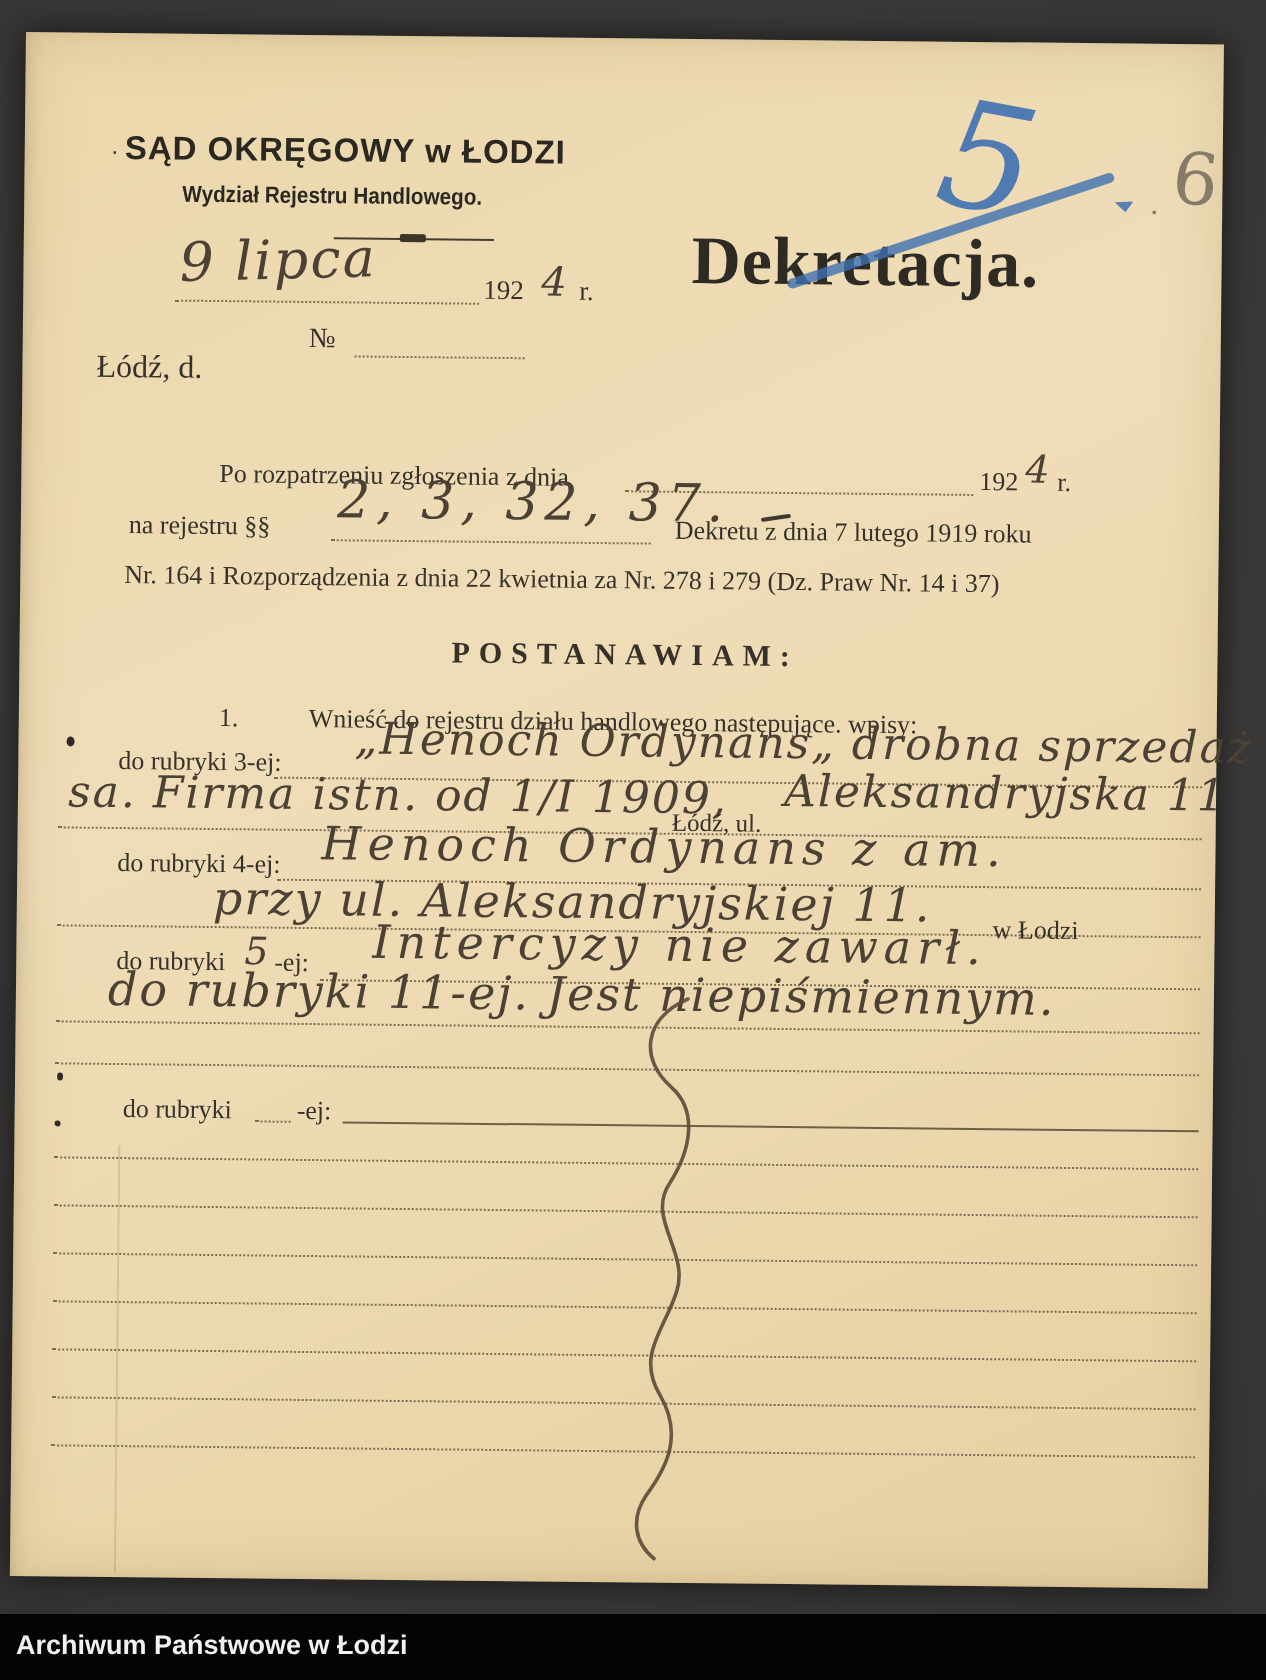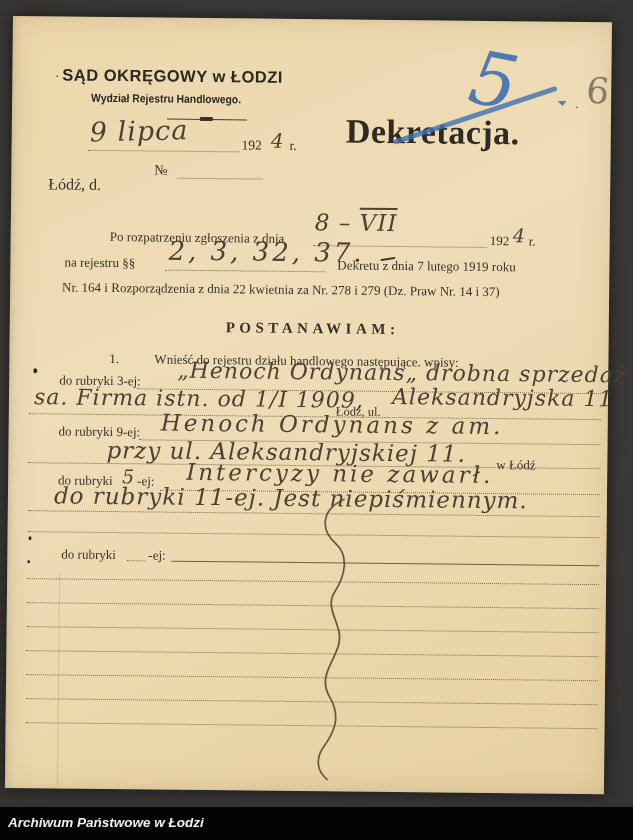--- a/index.html
+++ b/index.html
@@ -31,21 +31,21 @@
   .blue-swoosh{position:absolute;left:382px;top:120px;width:172px;height:4.5px;background:#3e70b2;border-radius:3px;transform:rotate(-19deg);transform-origin:left center;opacity:.8;}
   .blue-tick{position:absolute;left:545px;top:78px;width:9px;height:6px;background:#3e70b2;clip-path:polygon(0 40%,100% 0,70% 100%);transform:rotate(12deg);opacity:.85;}
   .pencil-dot{left:563px;top:72px;font-size:16px;color:#867b69;}
   .pencil6{left:574px;top:48px;font-size:36px;color:#867b69;font-family:"DejaVu Serif",serif;transform:rotate(6deg);}
   
   .ovl{text-decoration:overline;}
   .tickmark{position:absolute;left:370px;top:238px;width:15px;height:2px;background:#3f3931;transform:rotate(-9deg);border-radius:1px;}
   .speck{position:absolute;background:#2e2a24;border-radius:50%;}
   .crease{position:absolute;left:52px;top:556px;width:1px;height:214px;background:rgba(96,72,38,.16);}
   
-  #footer-bar{position:absolute;left:0;bottom:0;width:633px;height:33px;background:#040404;font-style:italic;}
+  #footer-bar{position:absolute;left:0;bottom:0;width:633px;height:33px;background:#040404;}
   #footer-bar span{display:block;padding-left:8px;line-height:32px;color:#f1f1f1;font-size:13.5px;font-weight:700;font-family:"Liberation Sans",sans-serif;}
 </style>
 </head>
 <body>
 
 <div id="stage">
 
   <div id="paper">
 
     <span class="print sans lead-dot">·</span>
@@ -68,21 +68,20 @@
     <span class="print title">Dekretacja.</span>
 
     <span class="hw blue5">5</span>
     <div class="blue-swoosh"></div>
     <div class="blue-tick"></div>
     <span class="print pencil-dot">.</span>
     <span class="print pencil6">6</span>
 
     <span class="print" style="left:99px;top:212px;">Po rozpatrzeniu zgłoszenia z dnia</span>
     <div class="rule" style="left:302px;top:226px;width:174px;"></div>
-    <span class="hw" style="left:304px;top:190px;font-size:23px;"><span>8 –</span> <span class="ovl">VII</span></span>
     <span class="print" style="left:479px;top:212px;">192</span>
     <span class="hw" style="left:502px;top:203px;font-size:19px;">4</span>
     <span class="print" style="left:518px;top:212px;">r.</span>
 
     <span class="print" style="left:54px;top:238px;">na rejestru §§</span>
     <div class="rule" style="left:155px;top:252px;width:160px;"></div>
     <span class="hw" style="left:158px;top:218px;font-size:26px;letter-spacing:3px;">2, 3, 32, 37.</span>
     <span class="print" style="left:327px;top:238px;">Dekretu z dnia 7 lutego 1919 roku</span>
     <div class="tickmark"></div>
 
@@ -93,26 +92,26 @@
     <span class="print" style="left:145px;top:334px;">Wnieść do rejestru działu handlowego następujące. wpisy:</span>
 
     <span class="print" style="left:50px;top:356px;">do rubryki 3-ej:</span>
     <div class="rule" style="left:128px;top:371px;width:464px;"></div>
     <span class="hw" style="left:168px;top:340px;font-size:22px;">„Henoch Ordynans„ drobna sprzedaż mię-</span>
     <div class="rule" style="left:20px;top:397px;width:572px;"></div>
     <span class="hw" style="left:25px;top:368px;font-size:22px;">sa. Firma istn. od 1/I 1909,</span>
     <span class="print" style="left:327px;top:385px;font-size:12.5px;">Łódź, ul.</span>
     <span class="hw" style="left:383px;top:364px;font-size:22px;">Aleksandryjska 11</span>
 
-    <span class="print" style="left:50px;top:407px;">do rubryki 9-ej:</span>
+    <span class="print" style="left:50px;top:407px;">do rubryki 4-ej:</span>
     <div class="rule" style="left:130px;top:422px;width:462px;"></div>
     <span class="hw" style="left:152px;top:392px;font-size:23px;letter-spacing:3px;">Henoch Ordynans z am.</span>
     <div class="rule" style="left:20px;top:446px;width:572px;"></div>
     <span class="hw" style="left:98px;top:420px;font-size:23px;">przy ul. Aleksandryjskiej 11.</span>
-    <span class="print" style="left:488px;top:436px;">w Łódź</span>
+    <span class="print" style="left:488px;top:436px;">w Łodzi</span>
 
     <span class="print" style="left:50px;top:456px;">do rubryki</span>
     <span class="hw" style="left:114px;top:448px;font-size:19px;">5</span>
     <span class="print" style="left:129px;top:456px;">-ej:</span>
     <div class="rule" style="left:152px;top:472px;width:440px;"></div>
     <span class="hw" style="left:178px;top:441px;font-size:23px;letter-spacing:3px;">Intercyzy nie zawarł.</span>
 
     <div class="rule" style="left:20px;top:494px;width:572px;"></div>
     <span class="hw" style="left:46px;top:466px;font-size:23px;">do rubryki 11-ej. Jest niepiśmiennym.</span>
 

